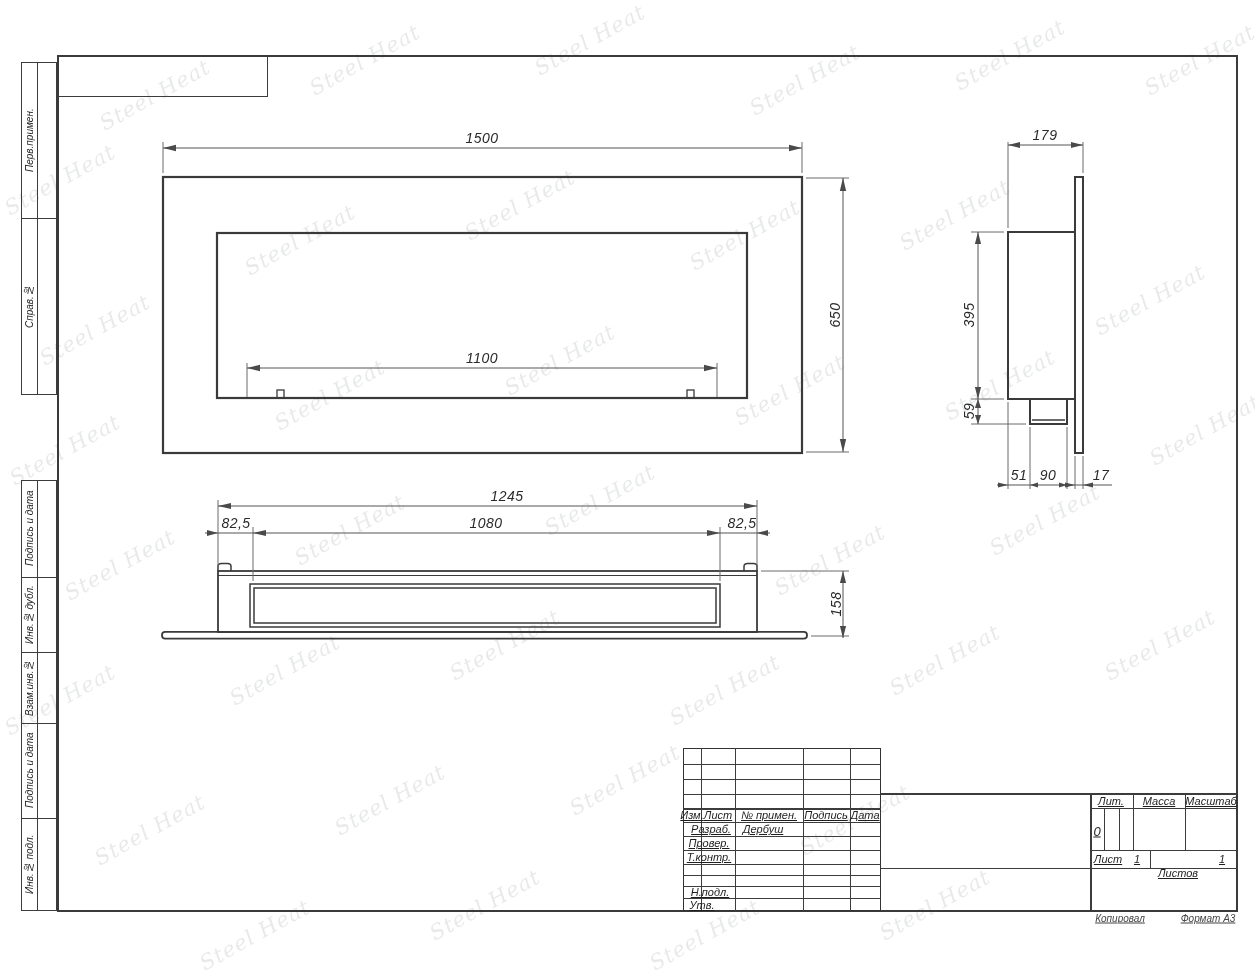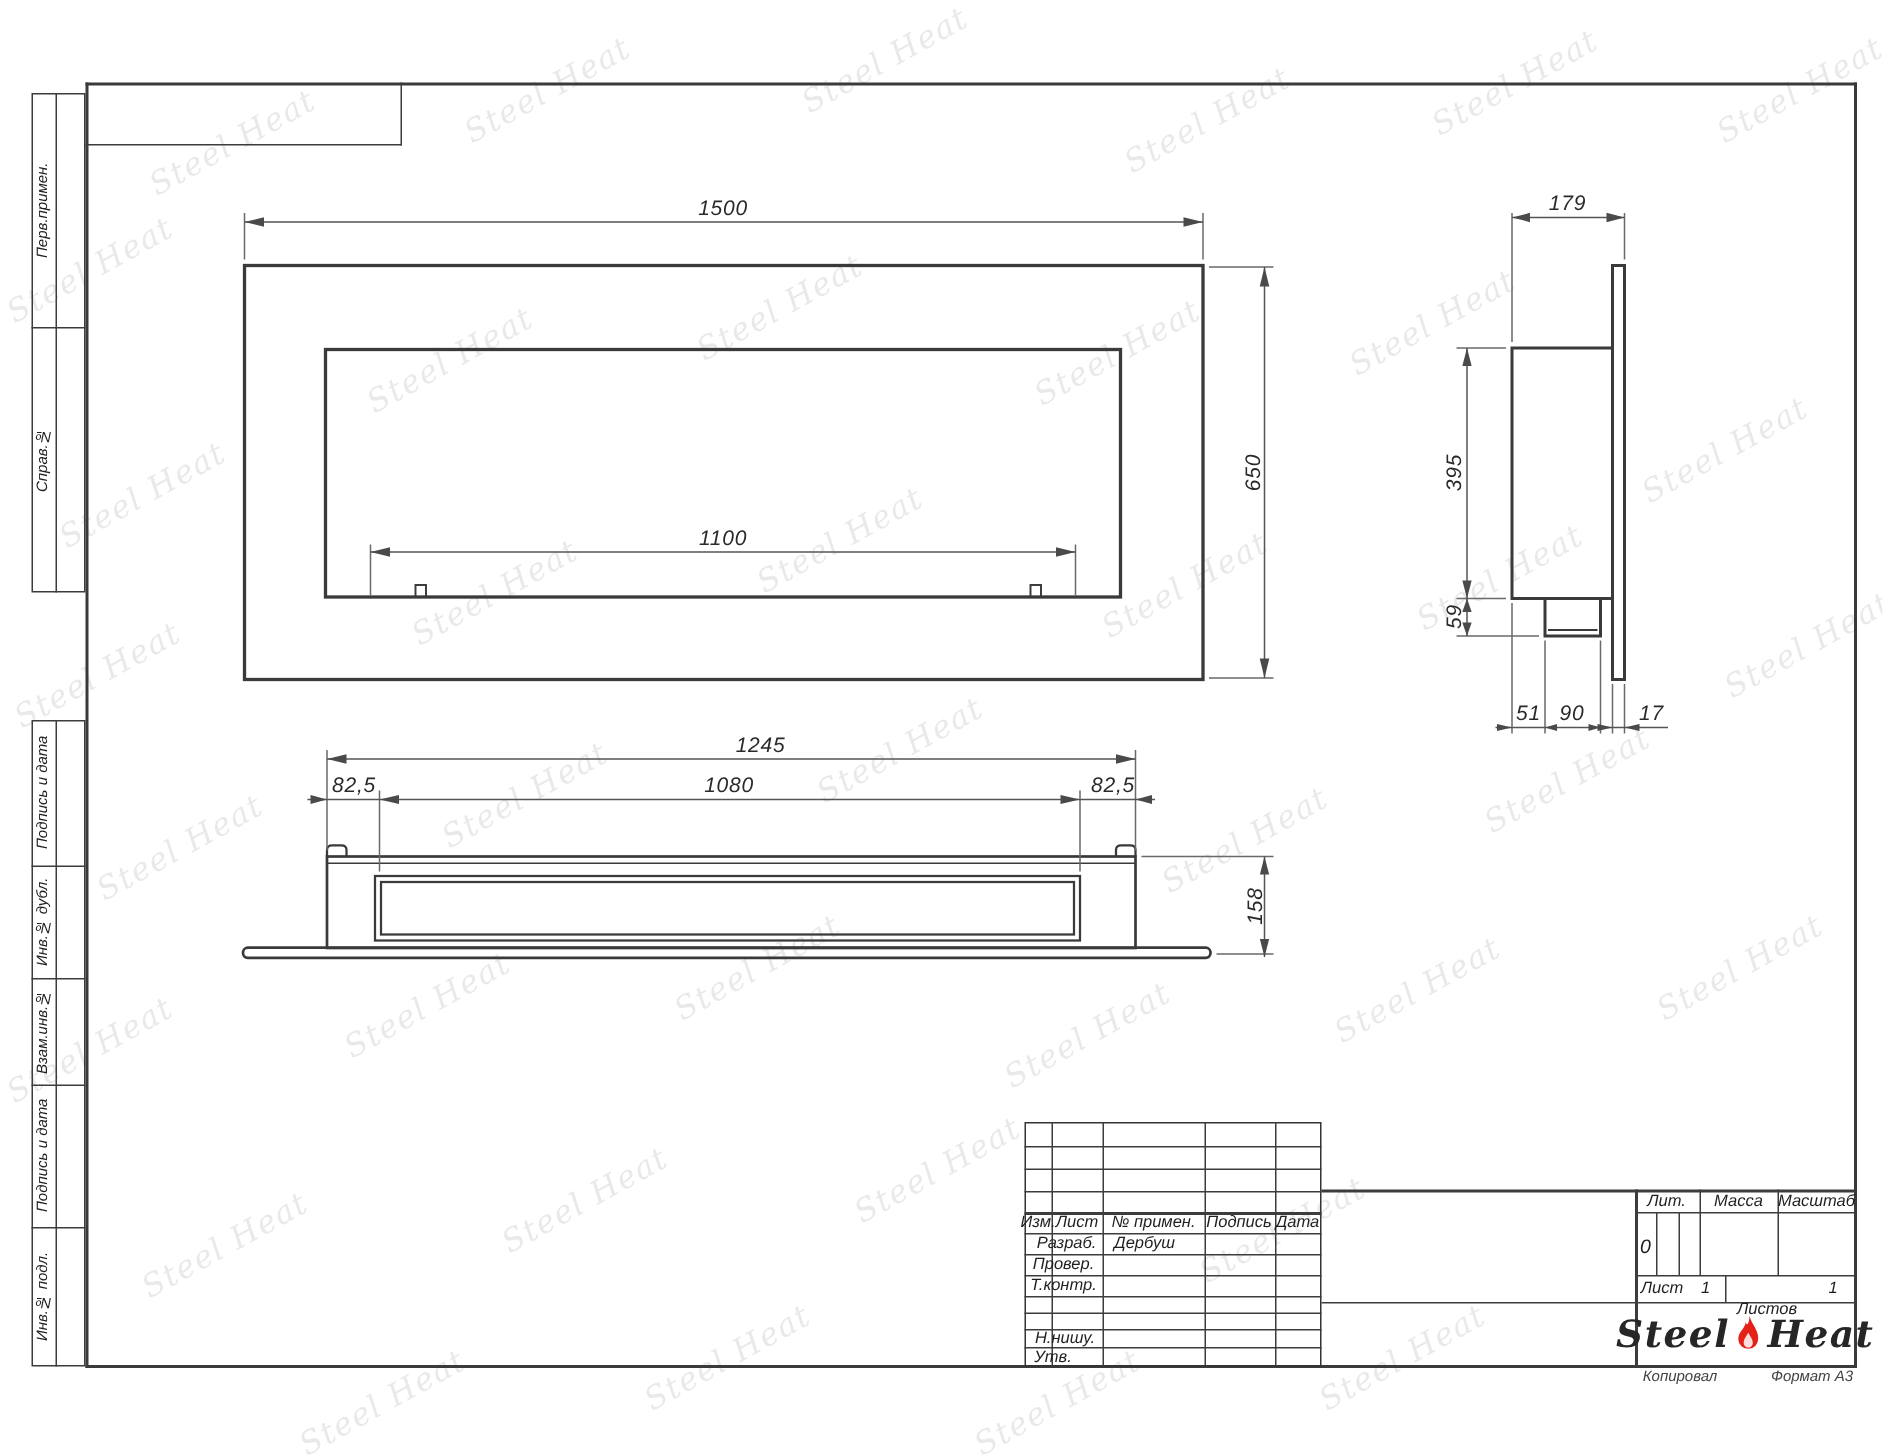--- a/index.html
+++ b/index.html
@@ -5,21 +5,21 @@
   html,body{margin:0;padding:0;background:#fff;}
   #sheet{position:relative;width:1255px;height:970px;background:#ffffff;overflow:hidden;
          font-family:"Liberation Sans",sans-serif;}
   .abs{position:absolute;}
   
   .hl{position:absolute;background:#3c3c3c;height:1.3px;}
   .vl{position:absolute;background:#3c3c3c;width:1.3px;}
   .frame{position:absolute;background:#3a3a3a;}
   
   .tbx{position:absolute;font:italic 11px "Liberation Sans",sans-serif;color:#1f1f1f;
-       transform:translate(-50%,-50%);white-space:nowrap;}
+       transform:translate(-50%,-50%);white-space:nowrap;text-decoration:underline;}
   .dim{position:absolute;font:italic 14px "Liberation Sans",sans-serif;color:#2a2a2a;
        transform:translate(-50%,-100%);white-space:nowrap;letter-spacing:.5px;}
   .dim.rot{transform:translate(-50%,-50%) rotate(-90deg);}
   .vlabel{position:absolute;display:flex;align-items:center;justify-content:center;
           writing-mode:vertical-rl;transform:rotate(180deg);
           font:italic 10px "Liberation Sans",sans-serif;color:#1f1f1f;white-space:nowrap;}
   .wm{position:absolute;font:italic 21px "DejaVu Serif",serif;color:rgba(106,126,112,0.16);
       white-space:nowrap;transform:translate(-50%,-50%) rotate(-29deg);letter-spacing:1px;}
   .title-cell{position:absolute;left:881px;top:794px;width:209px;height:73px;
       display:flex;flex-direction:column;align-items:center;justify-content:center;
@@ -208,40 +208,30 @@
 
   <span class="tbx" style="left:692px;top:815px">Изм.</span>
   <span class="tbx" style="left:718px;top:815px">Лист</span>
   <span class="tbx" style="left:769px;top:815px">№ примен.</span>
   <span class="tbx" style="left:826px;top:815px">Подпись</span>
   <span class="tbx" style="left:865px;top:815px">Дата</span>
   <span class="tbx" style="left:711px;top:829px">Разраб.</span>
   <span class="tbx" style="left:763px;top:829px">Дербуш</span>
   <span class="tbx" style="left:709px;top:843px">Провер.</span>
   <span class="tbx" style="left:709px;top:857px">Т.контр.</span>
-  <span class="tbx" style="left:710px;top:892px">Н.нишу.</span>
+  <span class="tbx" style="left:710px;top:892px">Н.подл.</span>
   <span class="tbx" style="left:702px;top:905px">Утв.</span>
 
 
   <span class="tbx" style="left:1111px;top:801px">Лит.</span>
   <span class="tbx" style="left:1159px;top:801px">Масса</span>
   <span class="tbx" style="left:1211px;top:801px">Масштаб</span>
   <span class="tbx" style="left:1097px;top:831px;font-size:13px">0</span>
   <span class="tbx" style="left:1108px;top:859px">Лист</span>
   <span class="tbx" style="left:1137px;top:859px">1</span>
   <span class="tbx" style="left:1178px;top:873px">Листов</span>
   <span class="tbx" style="left:1222px;top:859px">1</span>
 
-  <div class="logo">
-    <span class="word">Steel</span>
-    <span style="display:inline-flex">
-      <svg width="19" height="27" viewBox="0 0 20 28">
-        <path d="M11 1 C12 7 17 10 17 17 A7 7 0 0 1 3 17.5 C3 12 7.5 10.5 8.2 5.5 C9.2 8.5 10.4 7 11 1 Z" fill="#e32119"></path>
-        <path d="M10 13 C8.2 16.2 6.8 17.6 6.8 20.2 A3.2 3.2 0 0 0 13.2 20.2 C13.2 17.6 11.8 16.2 10 13 Z" fill="#ffffff" opacity="0.85"></path>
-      </svg>
-    </span>
-    <span class="word">Heat</span>
-  </div>
 
   <span class="tbx" style="left:1120px;top:918px;font-size:10px;color:#444">Копировал</span>
   <span class="tbx" style="left:1208px;top:918px;font-size:10px;color:#444">Формат А3</span>
 
 </div>
 
 </body></html>

